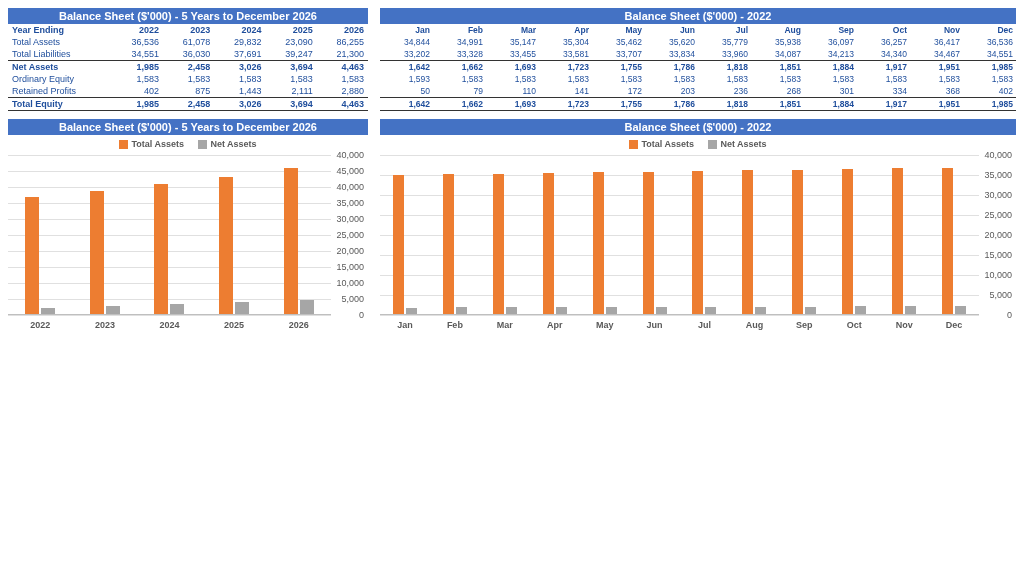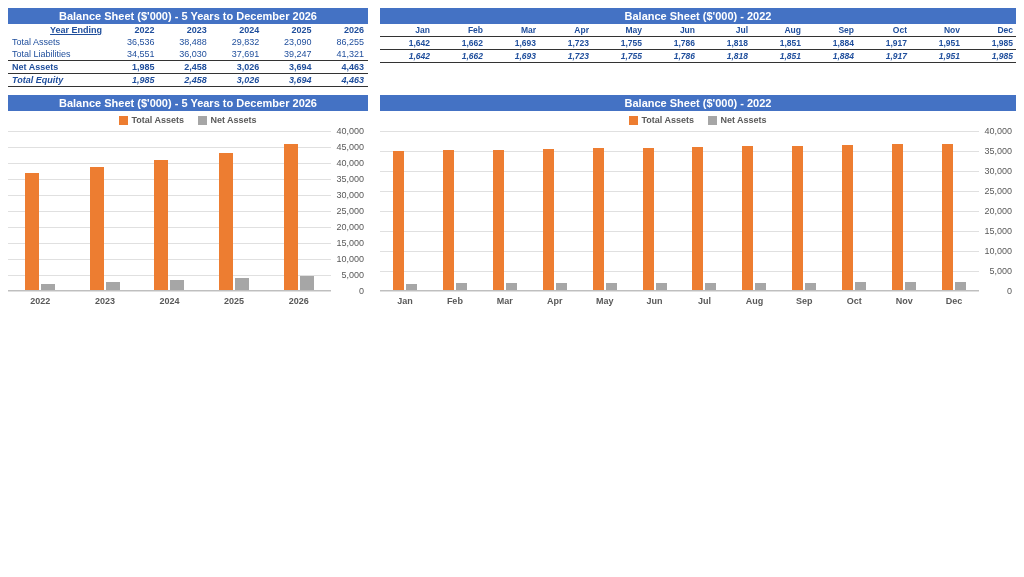--- a/index.html
+++ b/index.html
@@ -16,26 +16,26 @@
 .header-bar {
   background: #4472c4;
   color: #fff;
   font-weight: bold;
   font-size: 11px;
   text-align: center;
   padding: 2px 0;
 }
 .data-table { width: 100%; border-collapse: collapse; font-size: 9px; }
 .data-table th { color: #1f4e9c; font-weight: bold; text-align: right; padding: 1px 4px; }
-.data-table th.row-label { text-align: right; text-decoration: underline; }
+.data-table th.row-label { text-align: left; }
 .data-table td { text-align: right; padding: 1px 4px; color: #1f4e9c; }
 .data-table td.row-label { text-align: left; }
 .data-table tr.bold td, .data-table tr.bold th { font-weight: bold; }
 .data-table tr.net-assets td { border-top: 1px solid #333; }
-.data-table tr.total-equity td { border-top: 1px solid #333; border-bottom: 1px solid #333; font-style: italic; }
+.data-table tr.total-equity td { border-top: 1px solid #333; border-bottom: 1px solid #333; }
 
 .chart-row { display: flex; gap: 12px; }
 .chart-section { position: relative; }
 .chart-left { width: 360px; flex-shrink: 0; }
 .chart-right { flex: 1; }
 .chart-header {
   background: #4472c4;
   color: #fff;
   font-weight: bold;
   font-size: 11px;
@@ -86,40 +86,56 @@
             <th>2023</th>
             <th>2024</th>
             <th>2025</th>
             <th>2026</th>
           </tr>
         </thead>
       <tbody id="left-body">
           <tr>
             <td class="row-label">Total Assets</td>
             <td>36,536</td>
-            <td>38,488</td>
+            <td>61,078</td>
             <td>29,832</td>
             <td>23,090</td>
             <td>86,255</td>
           </tr>
           <tr>
             <td class="row-label">Total Liabilities</td>
             <td>34,551</td>
             <td>36,030</td>
             <td>37,691</td>
             <td>39,247</td>
-            <td>41,321</td>
+            <td>21,300</td>
           </tr>
           <tr class="bold net-assets">
             <td class="row-label">Net Assets</td>
             <td>1,985</td>
             <td>2,458</td>
             <td>3,026</td>
             <td>3,694</td>
             <td>4,463</td>
+          </tr>
+          <tr>
+            <td class="row-label">Ordinary Equity</td>
+            <td>1,583</td>
+            <td>1,583</td>
+            <td>1,583</td>
+            <td>1,583</td>
+            <td>1,583</td>
+          </tr>
+          <tr>
+            <td class="row-label">Retained Profits</td>
+            <td>402</td>
+            <td>875</td>
+            <td>1,443</td>
+            <td>2,111</td>
+            <td>2,880</td>
           </tr>
           <tr class="bold total-equity">
             <td class="row-label">Total Equity</td>
             <td>1,985</td>
             <td>2,458</td>
             <td>3,026</td>
             <td>3,694</td>
             <td>4,463</td>
           </tr>
         </tbody>
@@ -138,33 +154,89 @@
             <th>Jun</th>
             <th>Jul</th>
             <th>Aug</th>
             <th>Sep</th>
             <th>Oct</th>
             <th>Nov</th>
             <th>Dec</th>
           </tr>
         </thead>
       <tbody id="right-body">
+          <tr>
+            <td>34,844</td>
+            <td>34,991</td>
+            <td>35,147</td>
+            <td>35,304</td>
+            <td>35,462</td>
+            <td>35,620</td>
+            <td>35,779</td>
+            <td>35,938</td>
+            <td>36,097</td>
+            <td>36,257</td>
+            <td>36,417</td>
+            <td>36,536</td>
+          </tr>
+          <tr>
+            <td>33,202</td>
+            <td>33,328</td>
+            <td>33,455</td>
+            <td>33,581</td>
+            <td>33,707</td>
+            <td>33,834</td>
+            <td>33,960</td>
+            <td>34,087</td>
+            <td>34,213</td>
+            <td>34,340</td>
+            <td>34,467</td>
+            <td>34,551</td>
+          </tr>
           <tr class="bold net-assets">
             <td>1,642</td>
             <td>1,662</td>
             <td>1,693</td>
             <td>1,723</td>
             <td>1,755</td>
             <td>1,786</td>
             <td>1,818</td>
             <td>1,851</td>
             <td>1,884</td>
             <td>1,917</td>
             <td>1,951</td>
             <td>1,985</td>
+          </tr>
+          <tr>
+            <td>1,593</td>
+            <td>1,583</td>
+            <td>1,583</td>
+            <td>1,583</td>
+            <td>1,583</td>
+            <td>1,583</td>
+            <td>1,583</td>
+            <td>1,583</td>
+            <td>1,583</td>
+            <td>1,583</td>
+            <td>1,583</td>
+            <td>1,583</td>
+          </tr>
+          <tr>
+            <td>50</td>
+            <td>79</td>
+            <td>110</td>
+            <td>141</td>
+            <td>172</td>
+            <td>203</td>
+            <td>236</td>
+            <td>268</td>
+            <td>301</td>
+            <td>334</td>
+            <td>368</td>
+            <td>402</td>
           </tr>
           <tr class="bold total-equity">
             <td>1,642</td>
             <td>1,662</td>
             <td>1,693</td>
             <td>1,723</td>
             <td>1,755</td>
             <td>1,786</td>
             <td>1,818</td>
             <td>1,851</td>

